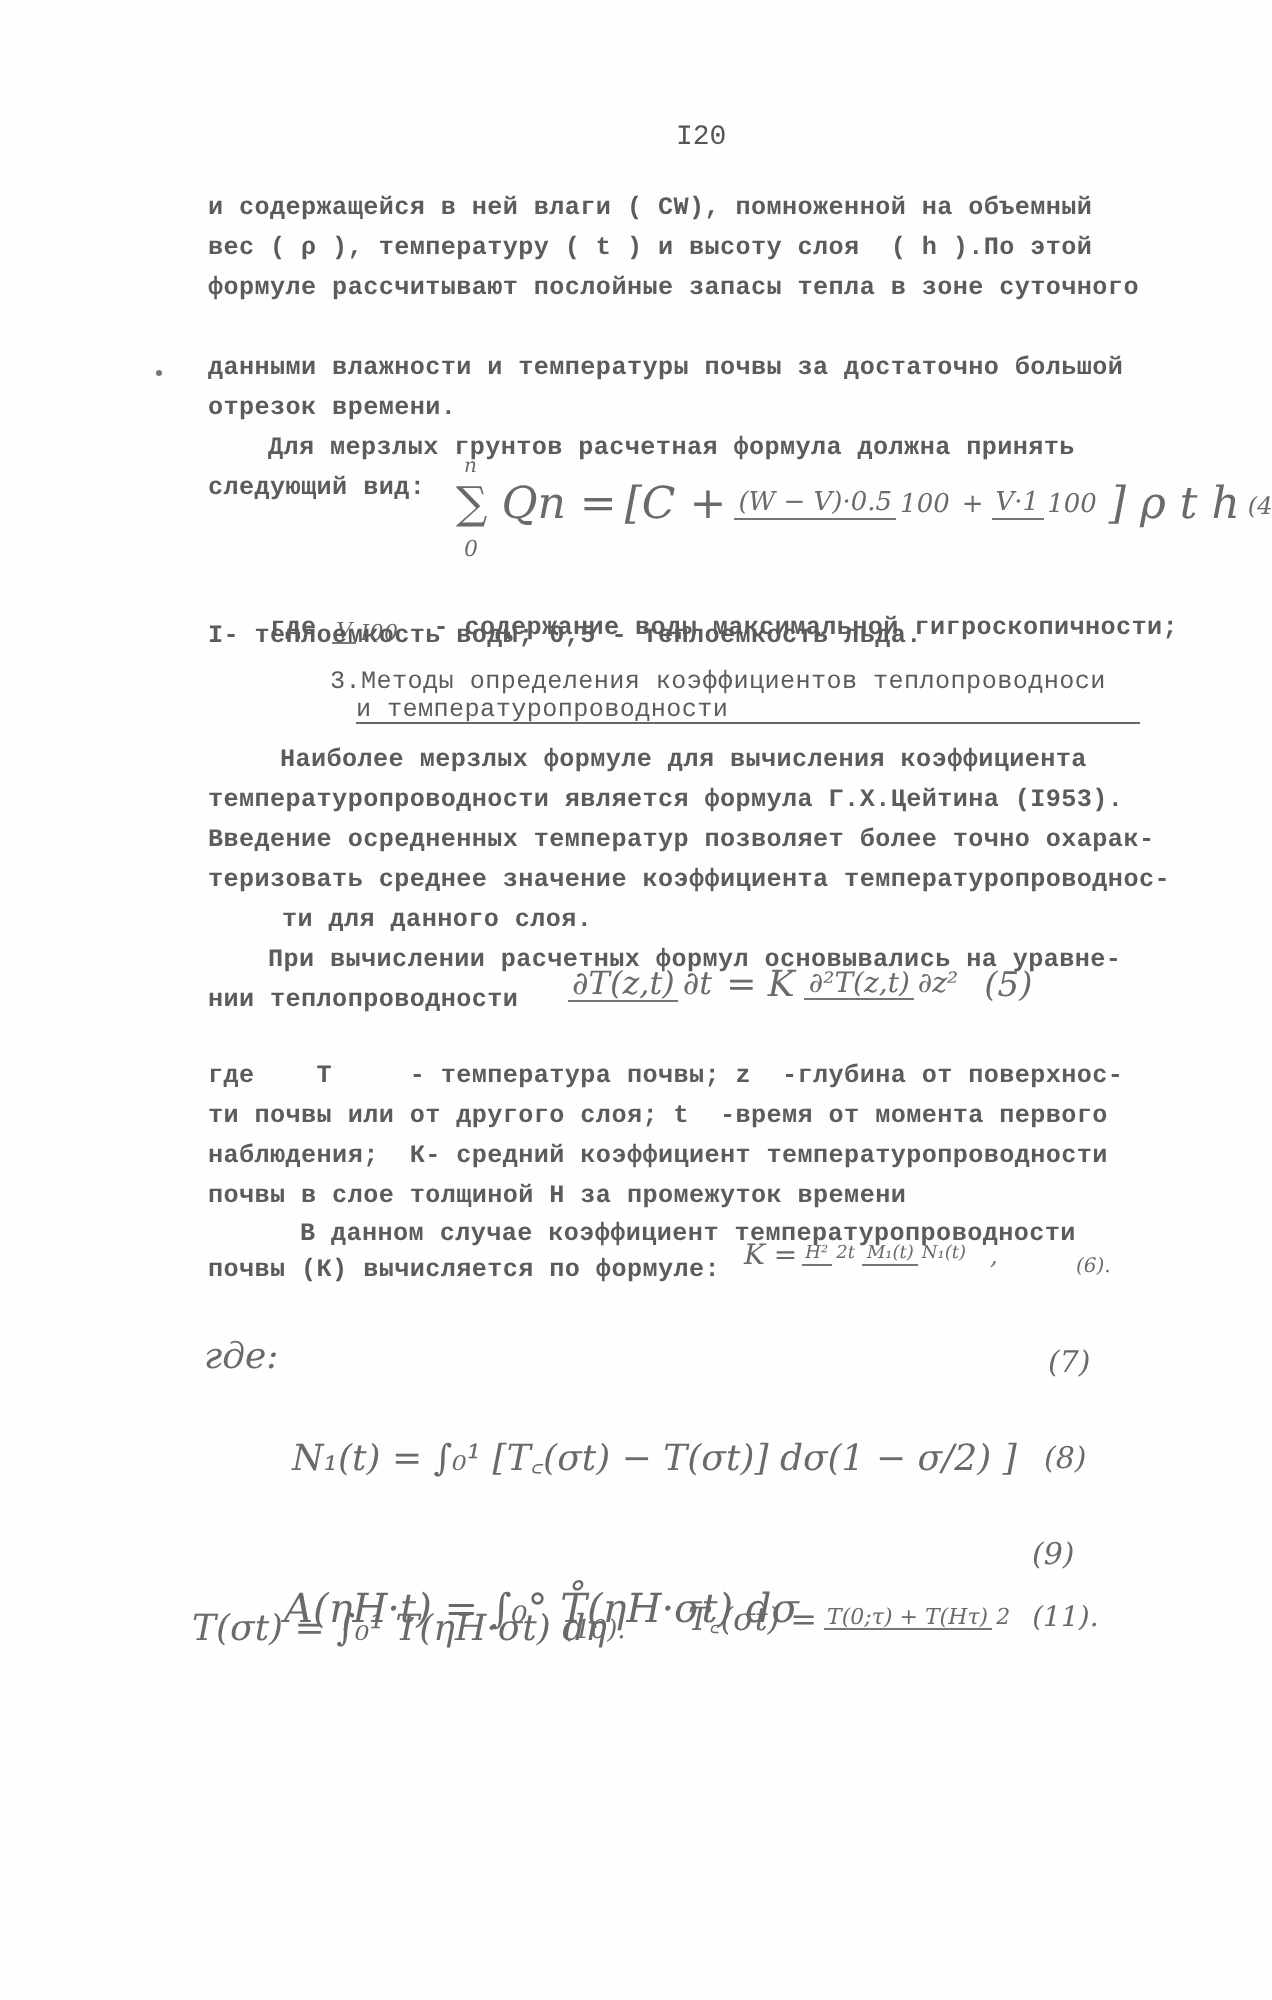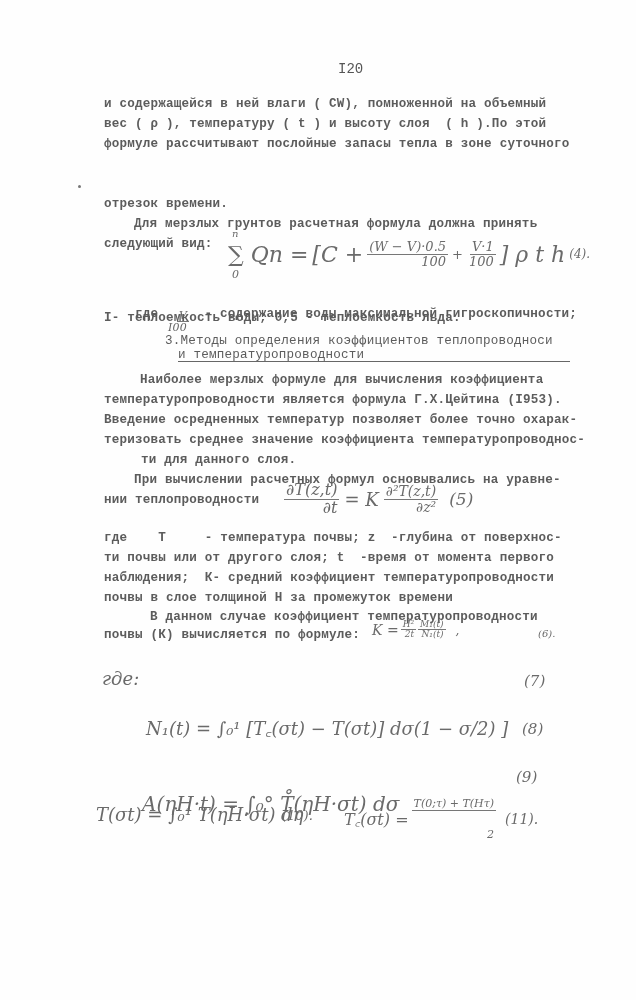--- a/index.html
+++ b/index.html
@@ -13,36 +13,37 @@
     .ln {
       position: absolute; left: 104px; font-size: 12.6px; white-space: pre;
       letter-spacing: 0.2px; line-height: 16px; font-weight: bold; color: #5c5c5c;
     }
     .hw {
       font-family: "DejaVu Serif", "Liberation Serif", serif; font-style: italic;
       font-weight: normal; color: #666; 
     }
     .pagenum { position: absolute; left: 338px; top: 61px; font-size: 14px; white-space: pre; color: #555; }
     .f { position: absolute; white-space: pre; font-family: "DejaVu Serif", "Liberation Serif", serif; font-style: italic; color: #6a6a6a; }
-    .frac { display: inline-flex; flex-direction: column; align-items: flex-end; vertical-align: middle; line-height: 1.05; }
+    .frac { display: inline-flex; flex-direction: row; align-items: center; vertical-align: middle; line-height: 1.05; }
     .frac .num { border-bottom: 1px solid #777; padding: 0 2px; }
     .frac .den { padding: 0 2px; }
     .underline-rule { position: absolute; height: 1px; background: #666; }
     .dot { position: absolute; width: 3px; height: 3px; background: #777; border-radius: 50%; }
   </style>
 </head>
 <body>
 
 <div class="page">
 
   <div class="pagenum">I20</div>
 
   <div class="ln" style="top:96px;">и содержащейся в ней влаги ( CW), помноженной на объемный</div>
   <div class="ln" style="top:116px;">вес ( ρ ), температуру ( t ) и высоту слоя  ( h ).По этой</div>
   <div class="ln" style="top:136px;">формуле рассчитывают послойные запасы тепла в зоне суточного</div>
+  <div class="ln" style="top:176px;">данными влажности и температуры почвы за достаточно большой</div>
   <div class="ln" style="top:196px;">отрезок времени.</div>
 
   <div class="dot" style="left:78px; top:185px;"></div>
 
   <div class="ln" style="top:216px; left:134px;">Для мерзлых грунтов расчетная формула должна принять</div>
   <div class="ln" style="top:236px;">следующий вид:</div>
 
   <div class="f" style="left:232px; top:228px; font-size:10px;">n</div>
   <div class="f" style="left:232px; top:268px; font-size:11px;">0</div>
   <div class="f" style="left:228px; top:240px; font-size:22px; display:flex; align-items:center; gap:4px;">
@@ -121,20 +122,20 @@
   <div class="f" style="left:522px; top:720px; font-size:15px;">(8)</div>
 
   <div class="f" style="left:142px; top:792px; font-size:20px;">A(ηH·t) = ∫₀° T̊(ηH·σt) dσ</div>
   <div class="f" style="left:516px; top:768px; font-size:15px;">(9)</div>
 
   <div class="f" style="left:96px; top:804px; font-size:18px;">T(σt) = ∫₀¹ T(ηH·σt) dη</div>
   <div class="f" style="left:282px; top:808px; font-size:13px;">(10).</div>
 
   <div class="f" style="left:344px; top:798px; font-size:16px; display:flex; align-items:center; gap:3px;">
     <span>T꜀(σt) =</span>
-    <span class="frac" style="font-size:11px;gap:18px;">
+    <span class="frac" style="font-size:11px;">
       <span class="num">T(0;τ) + T(Hτ)</span>
       <span class="den">2</span>
     </span>
     <span style="font-size:14px; margin-left:6px;">(11).</span>
   </div>
 
 </div>
 
 </body></html>

